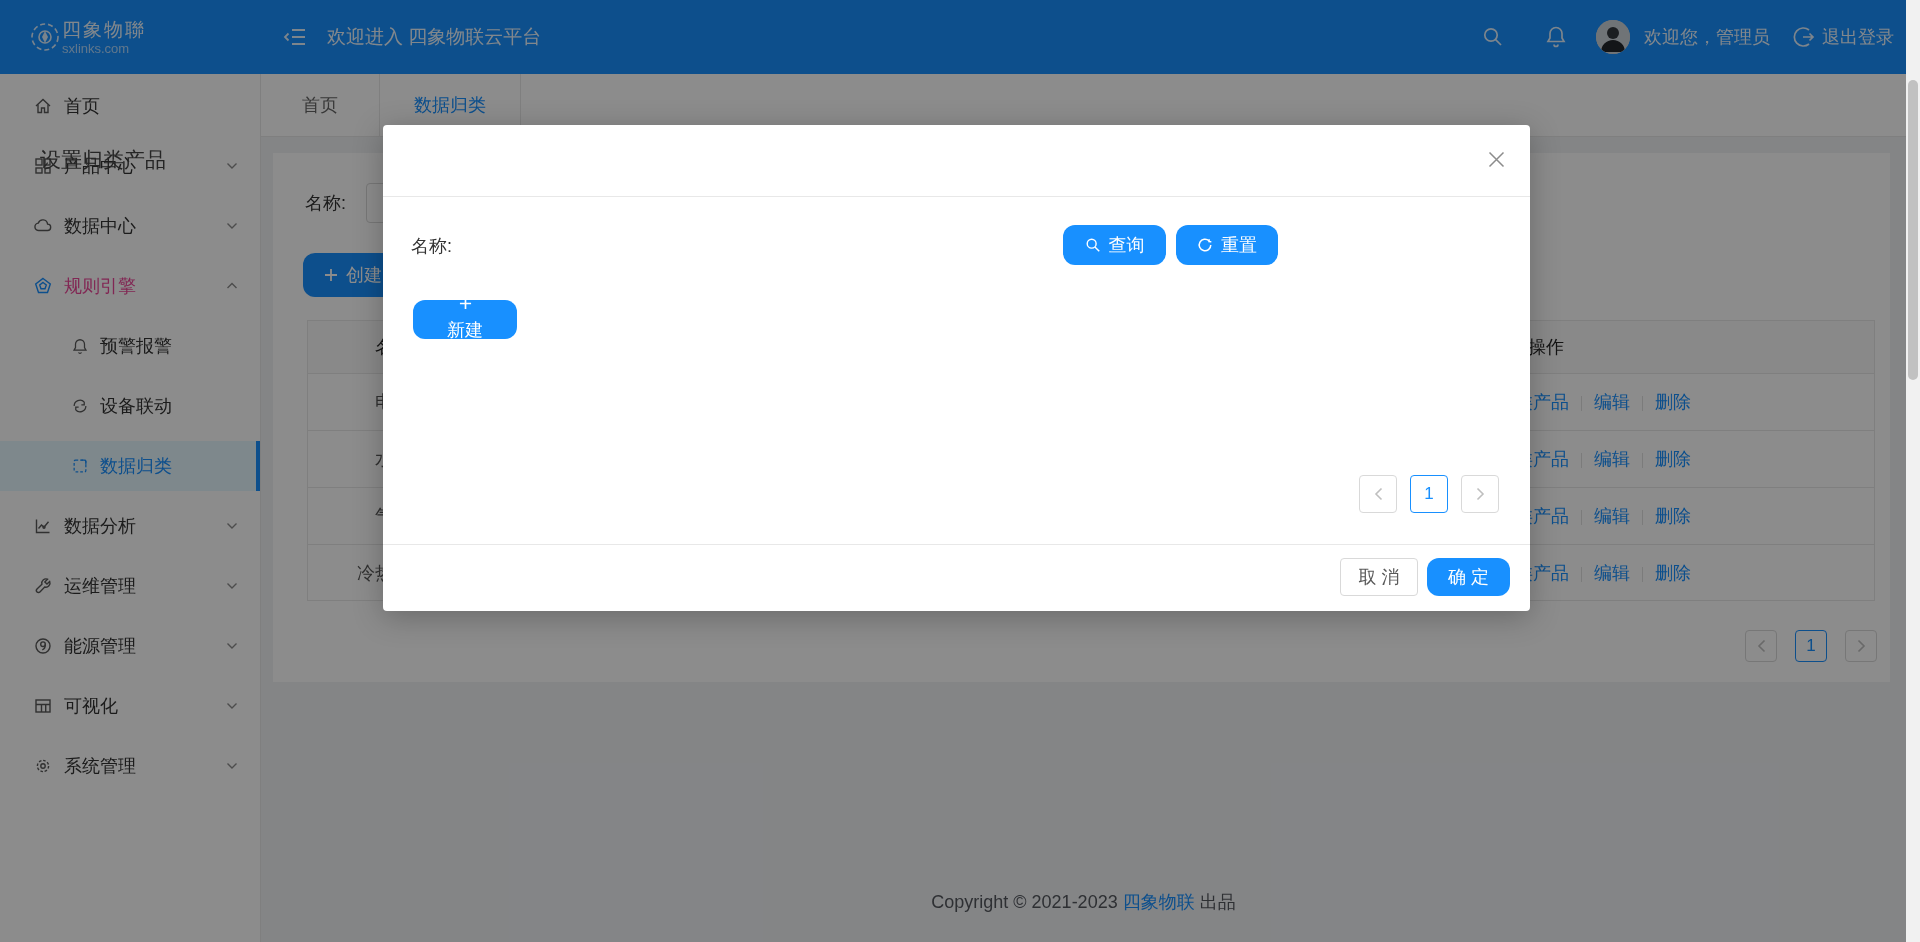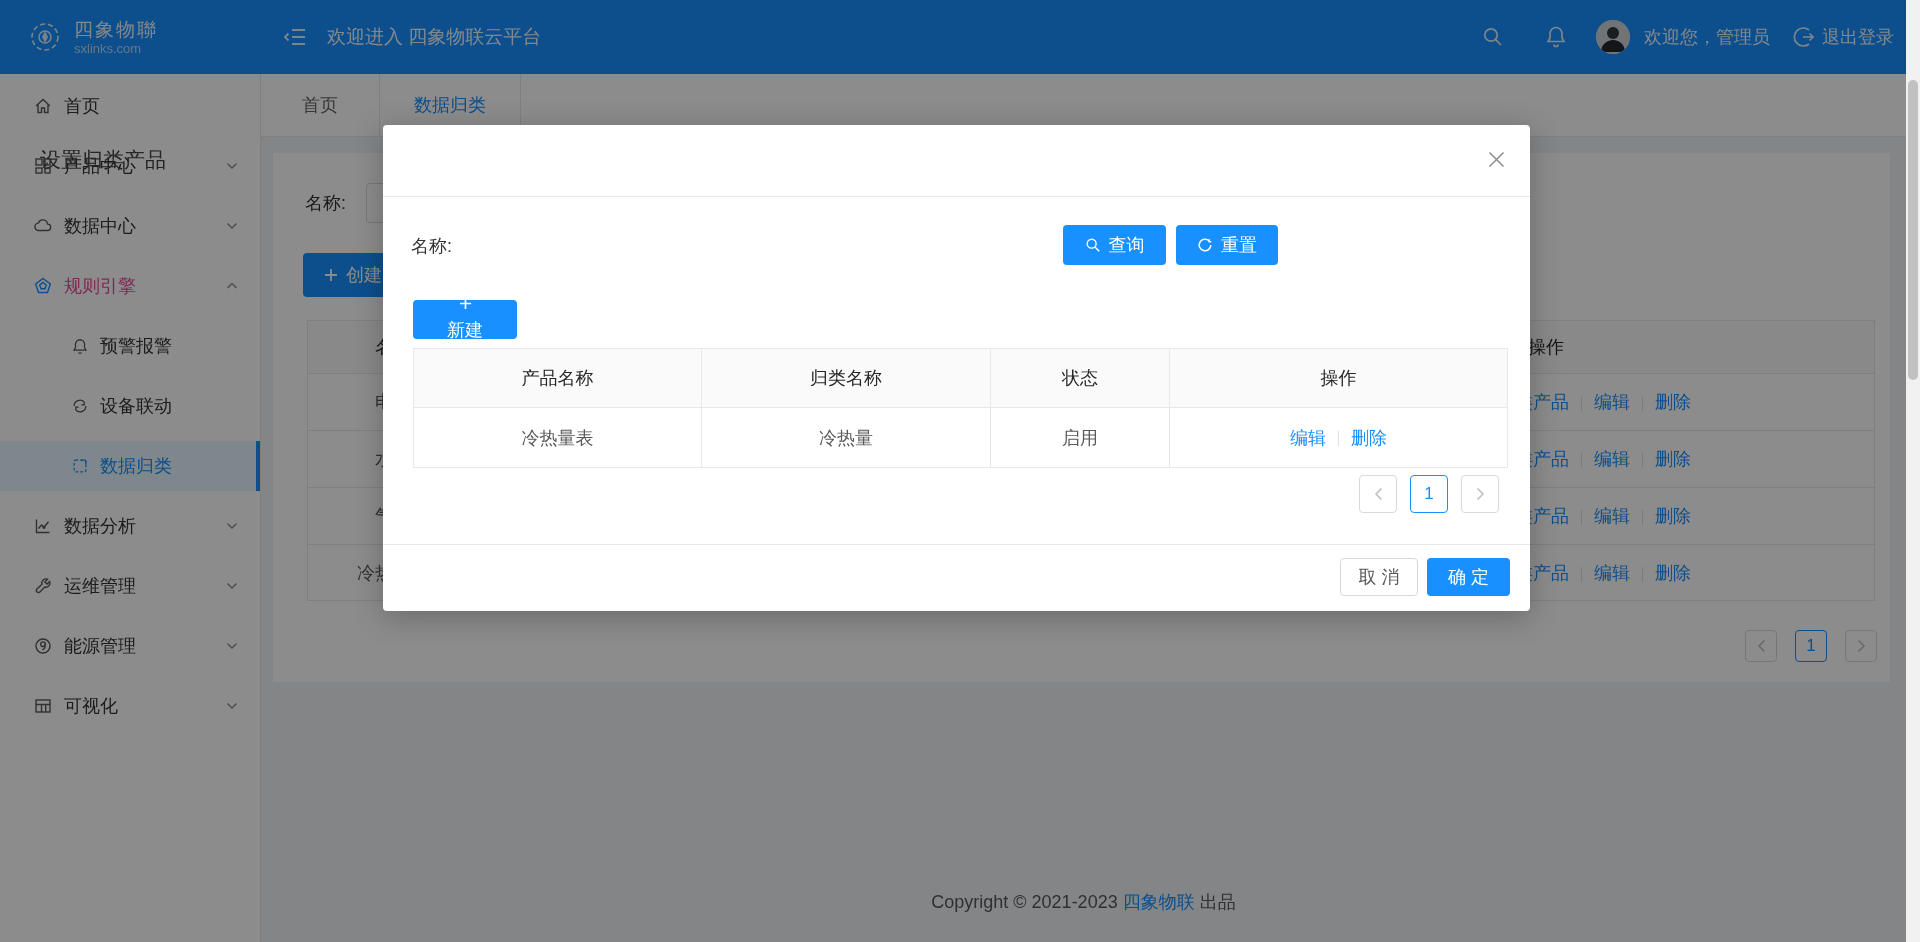--- a/index.html
+++ b/index.html
@@ -5,21 +5,21 @@
   html,body{margin:0;padding:0;background:#444;}
   body{font-family:"Liberation Sans","DejaVu Sans",sans-serif;}
   #app{position:relative;width:1920px;height:942px;overflow:hidden;background:#f0f2f5;}
   .abs{position:absolute;}
   svg{display:block;}
 
   
   .topbar{left:0;top:0;width:1920px;height:74px;background:#1890ff;}
   .logo-wrap{left:0;top:0;width:261px;height:74px;display:flex;align-items:center;}
   .logo-icon{margin-left:28px;}
-  .logo-text{margin-left:12px;color:rgba(255,255,255,.92);}
+  .logo-text{color:rgba(255,255,255,.92);}
   .logo-title{font-size:19px;letter-spacing:2px;line-height:22px;}
   .logo-sub{font-size:13px;color:rgba(255,255,255,.65);line-height:15px;}
   .welcome{left:327px;top:0;height:74px;line-height:74px;color:rgba(255,255,255,.92);font-size:19px;}
   .hicon{color:rgba(255,255,255,.88);cursor:pointer;}
   .greeting{color:rgba(255,255,255,.92);font-size:18px;line-height:74px;}
   .avatar{left:1596px;top:20px;width:34px;height:34px;border-radius:50%;background:#cdd3d9;overflow:hidden;}
 
   
   .sidebar{left:0;top:74px;width:261px;height:868px;background:#ffffff;border-right:1px solid #e8e8e8;box-sizing:border-box;}
   .menu{position:absolute;left:0;top:7px;width:100%;display:flex;flex-direction:column;gap:10px;}
@@ -35,21 +35,21 @@
   
   .tabbar{left:261px;top:74px;width:1645px;height:63px;background:#fff;border-bottom:1px solid #e8e8e8;box-sizing:border-box;}
   .tabitem{top:0;height:62px;line-height:62px;text-align:center;font-size:18px;color:#666;cursor:pointer;}
   .tabitem.active{color:#1890ff;}
   .tabsep{top:0;width:1px;height:62px;background:#e8e8e8;}
 
   
   .card{left:273px;top:153px;width:1617px;height:529px;background:#fff;}
   .bg-label{left:32px;top:190px;font-size:18px;color:#333;line-height:26px;}
   .bg-input{left:93px;top:183px;width:190px;height:40px;border:1px solid #d9d9d9;border-radius:4px;background:#fff;box-sizing:border-box;}
-  .btn-blue{background:#1890ff;color:#fff;border:none;border-radius:4px;font-size:18px;display:flex;align-items:center;justify-content:center;gap:8px;cursor:pointer;font-family:inherit;}
+  .btn-blue{background:#1890ff;color:#fff;border:none;border-radius:12px;font-size:18px;display:flex;align-items:center;justify-content:center;gap:8px;cursor:pointer;font-family:inherit;}
   .bg-create{left:30px;top:100px;width:100px;height:44px;}
   .bgtable{left:34px;top:167px;width:1568px;height:281px;border:1px solid #e8e8e8;box-sizing:border-box;}
   .bgthead{position:absolute;left:0;top:0;width:100%;height:53px;background:#fafafa;border-bottom:1px solid #e8e8e8;box-sizing:border-box;}
   .bgth-name{position:absolute;left:0;top:0;width:170px;height:52px;line-height:52px;text-align:center;font-size:18px;color:#262626;}
   .bgth-ops{position:absolute;left:1220px;top:0;height:52px;line-height:52px;font-size:18px;color:#262626;}
   .bgrow{position:absolute;left:0;width:100%;height:57px;border-bottom:1px solid #e8e8e8;box-sizing:border-box;}
   .bgrow:last-child{border-bottom:none;}
   .bgcell-name{position:absolute;left:0;top:0;width:170px;height:56px;line-height:56px;text-align:center;font-size:18px;color:#595959;white-space:nowrap;}
   .bgcell-ops{position:absolute;right:183px;top:0;height:56px;line-height:56px;font-size:18px;white-space:nowrap;}
   .blue-link{color:#1890ff;text-decoration:none;cursor:pointer;}
@@ -270,20 +270,34 @@
               <path d="M3 8.5 H17 M8.5 8.5 V16 M12.7 8.5 V16"></path>
           </svg>
         </span>
         <span>可视化</span>
         <span class="chev">
           <svg width="12" height="8" viewBox="0 0 12 8" stroke="currentColor" stroke-width="1.4" fill="none">
               <path d="M1.5 1.5 L6 6 L10.5 1.5"></path>
             </svg>
         </span>
       </div>
+      <div class="mitem">
+        <span class="micon">
+          <svg width="20" height="20" viewBox="0 0 20 20" stroke="currentColor" stroke-width="1.4" fill="none">
+            <circle cx="10" cy="10" r="5.6" stroke-dasharray="2.6 1.7"></circle>
+              <circle cx="10" cy="10" r="2.2"></circle>
+          </svg>
+        </span>
+        <span>系统管理</span>
+        <span class="chev">
+          <svg width="12" height="8" viewBox="0 0 12 8" stroke="currentColor" stroke-width="1.4" fill="none">
+              <path d="M1.5 1.5 L6 6 L10.5 1.5"></path>
+            </svg>
+        </span>
+      </div>
     </div>
   </div>
 
   <div class="abs tabbar">
     <div class="abs tabitem" style="left:0;width:118px;">首页</div>
     <div class="abs tabsep" style="left:118px;"></div>
     <div class="abs tabitem active" style="left:119px;width:140px;">数据归类</div>
     <div class="abs tabsep" style="left:259px;"></div>
   </div>
 
@@ -375,38 +389,20 @@
 
   <button class="abs btn-blue m-new" style="z-index:101;flex-direction:column;">
     <span>
       <svg width="13" height="13" viewBox="0 0 14 14" stroke="#fff" stroke-width="1.8" fill="none">
           <path d="M7 1 V13 M1 7 H13"></path>
         </svg>
     </span>
     <span>新建</span>
   </button>
 
-  <table class="abs mtable" style="z-index:101;">
-    <thead>
-      <tr>
-        <th style="width:285px;">产品名称</th>
-        <th style="width:286px;">归类名称</th>
-        <th style="width:176px;">状态</th>
-        <th>操作</th>
-      </tr>
-    </thead>
-    <tbody>
-      <tr>
-        <td>冷热量表</td>
-        <td>冷热量</td>
-        <td>启用</td>
-        <td><a class="blue-link">编辑</a><span class="vsep"></span><a class="blue-link">删除</a></td>
-      </tr>
-    </tbody>
-  </table>
 
   <div class="abs pgbox mpg" style="left:1359px;top:475px;z-index:101;">
     <svg width="9" height="14" viewBox="0 0 9 14" stroke="currentColor" stroke-width="1.6" fill="none">
         <path d="M7.5 1.5 L2 7 L7.5 12.5"></path>
       </svg>
   </div>
   <div class="abs pgbox mpg active" style="left:1410px;top:475px;z-index:101;">1</div>
   <div class="abs pgbox mpg" style="left:1461px;top:475px;z-index:101;">
     <svg width="9" height="14" viewBox="0 0 9 14" stroke="currentColor" stroke-width="1.6" fill="none">
         <path d="M1.5 1.5 L7 7 L1.5 12.5"></path>

